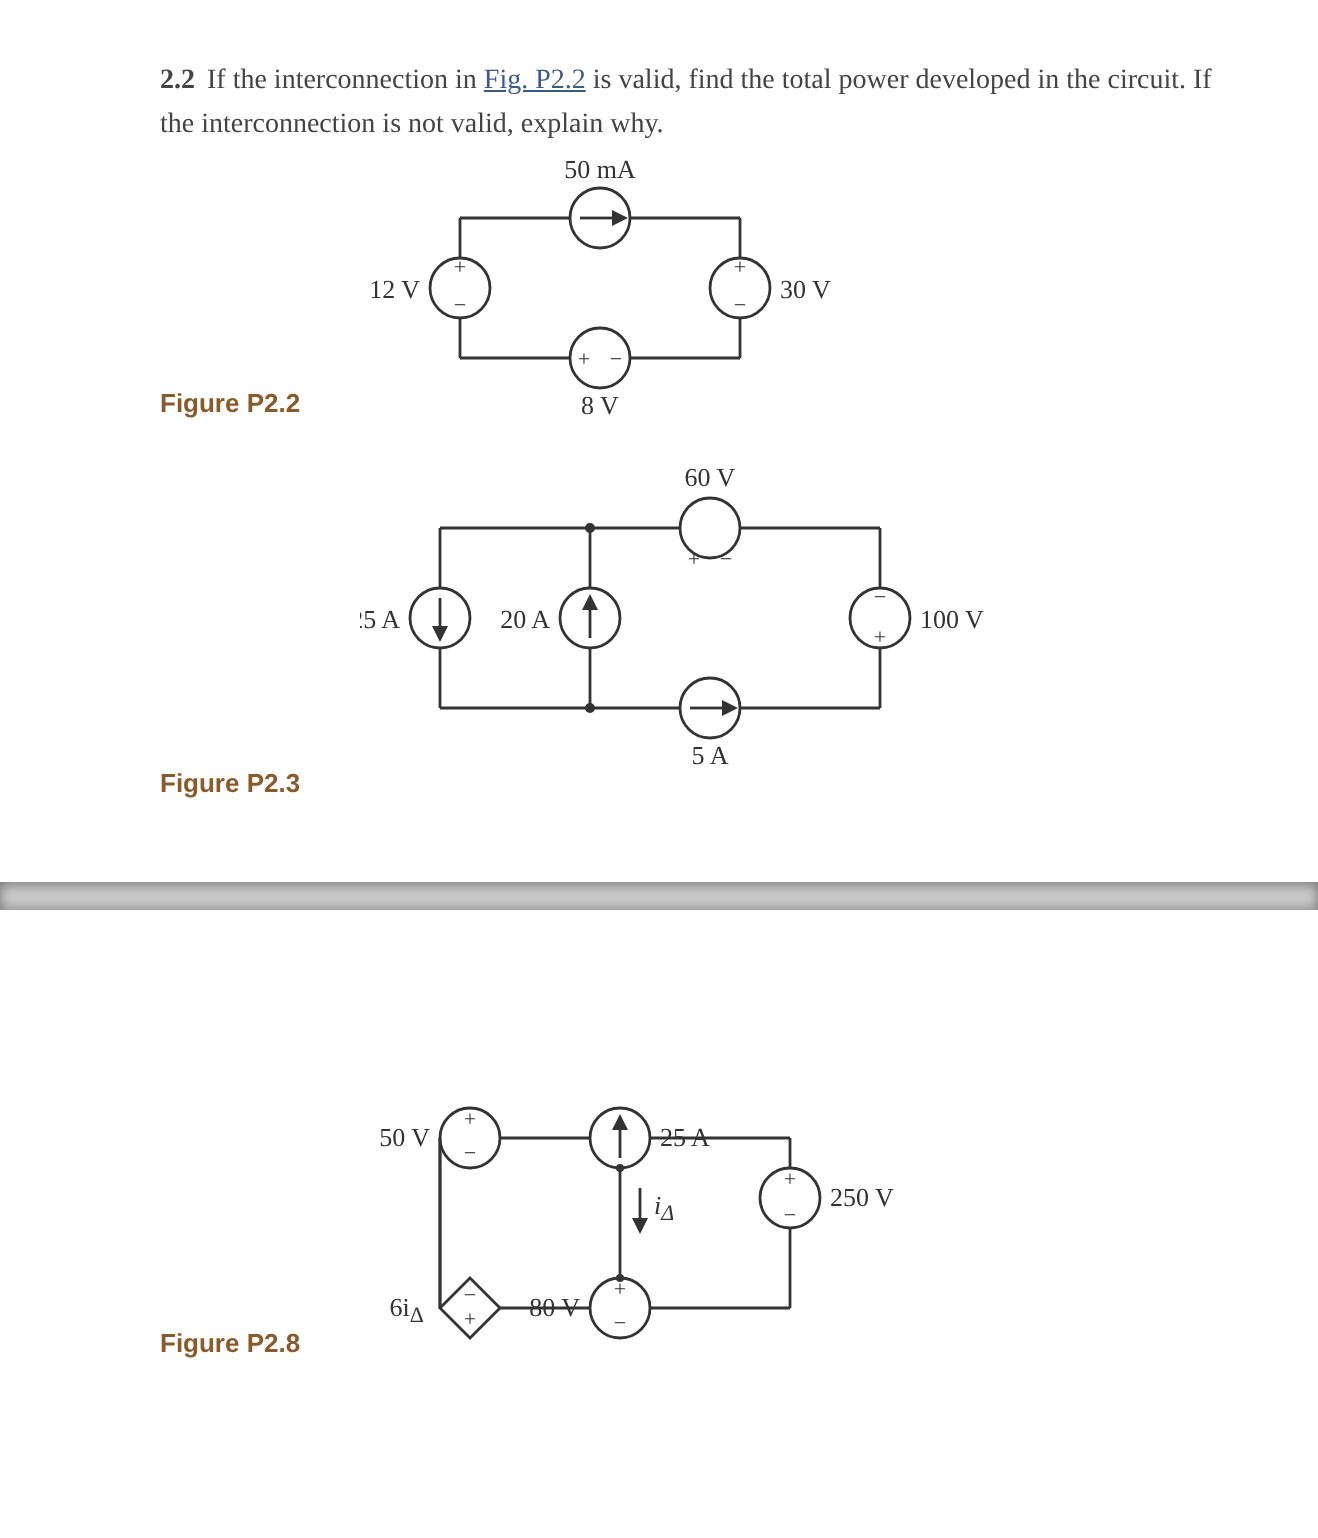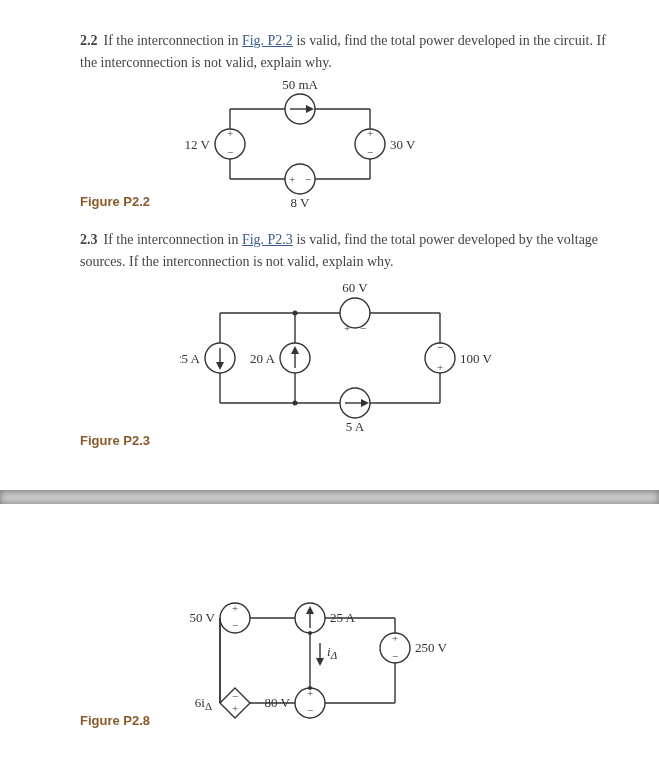--- a/index.html
+++ b/index.html
@@ -112,23 +112,20 @@
 
         <circle class="comp" cx="120" cy="100" r="15"></circle>
         <text class="csmall" x="112" y="104" text-anchor="middle">+</text>
         <text class="csmall" x="128" y="104" text-anchor="middle">−</text>
         <text class="clabel" x="120" y="128" text-anchor="middle">8 V</text>
       </svg>
     </div>
   </div>
 
   <div class="problem">
-    <div class="ptext">
-      <span class="num">2.3</span><span>If the interconnection in </span><a href="#" class="figref">Fig. P2.3</a><span> is valid, find the total power developed by the voltage sources. If the interconnection is not valid, explain why.</span>
-    </div>
     <div class="figcontainer">
       <div class="figlabel">Figure P2.3</div>
       <svg width="320" height="170">
 
         <line class="wire" x1="40" y1="35" x2="160" y2="35"></line>
         <line class="wire" x1="190" y1="35" x2="260" y2="35"></line>
         <line class="wire" x1="260" y1="35" x2="260" y2="65"></line>
         <line class="wire" x1="260" y1="95" x2="260" y2="125"></line>
         <line class="wire" x1="260" y1="125" x2="190" y2="125"></line>
         <line class="wire" x1="160" y1="125" x2="40" y2="125"></line>

